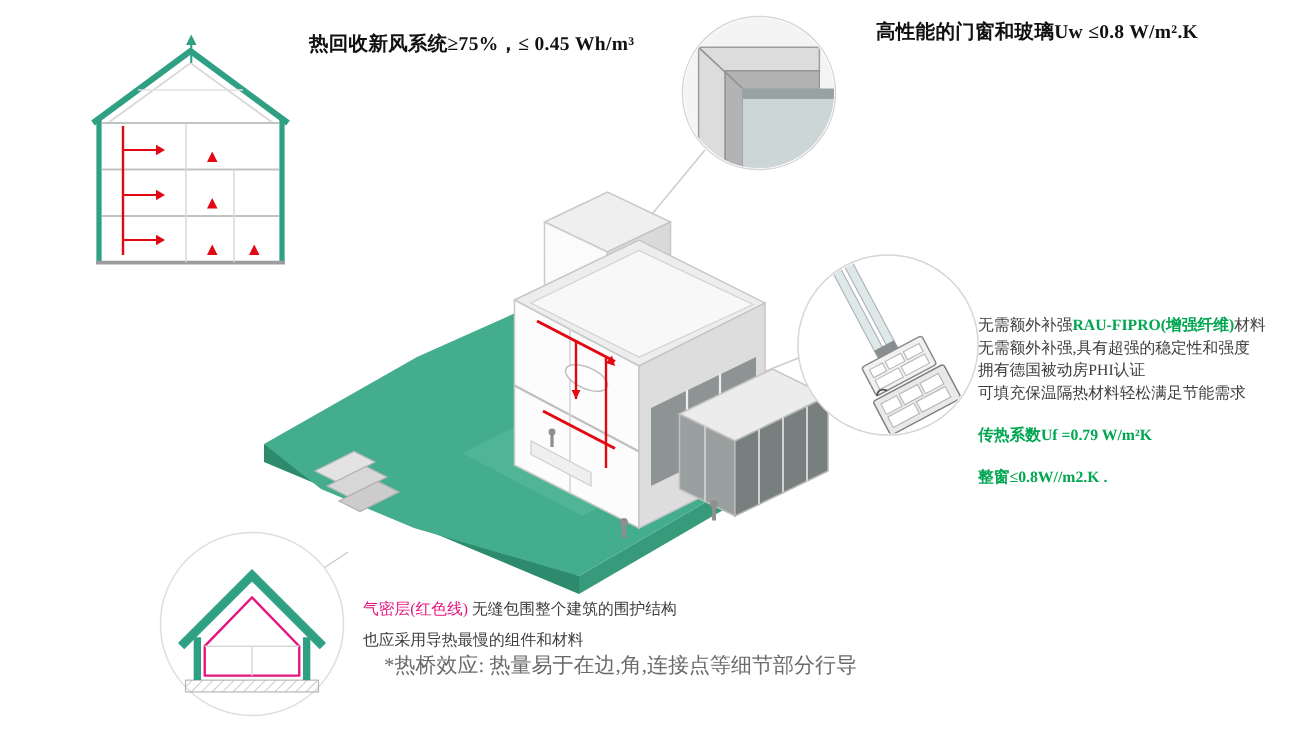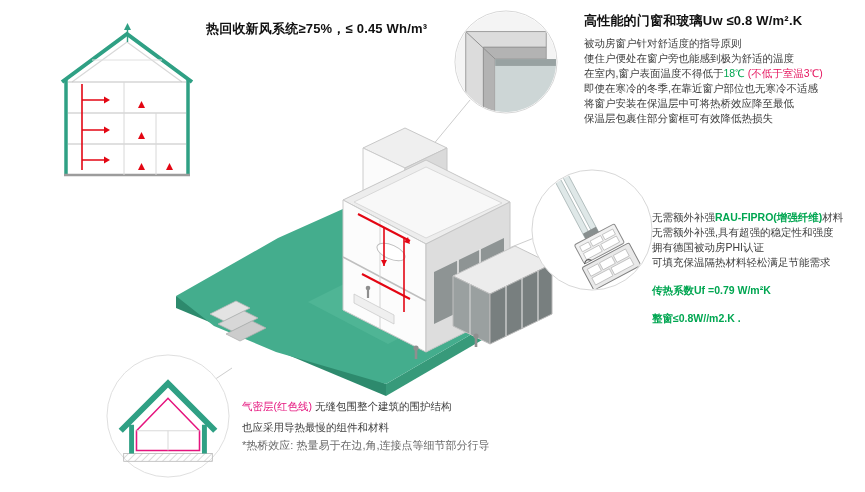--- a/index.html
+++ b/index.html
@@ -1,29 +1,29 @@
 <!DOCTYPE html>
 <html><head>
 <meta charset="utf-8">
 <style>
   * { margin:0; padding:0; box-sizing:border-box; }
   html,body { background:#ffffff; }
   .canvas {
     position:relative; width:865px; height:492px; background:#ffffff;
-    overflow:hidden; font-family:Liberation Sans, sans-serif;border-radius:22px;
+    overflow:hidden; font-family:Liberation Serif, serif;border-radius:22px;
   }
   .abs { position:absolute; }
   .title { font-size:13px; font-weight:700; color:#111111; letter-spacing:0.2px; white-space:nowrap; }
   .body-line { font-size:10.5px; line-height:15px; color:#3d3d3d; white-space:nowrap; }
   .accent-green { color:#00a651; font-weight:700;margin-top:13px; }
   .green-label { color:#00a651; }
   .magenta-label { color:#e5147e; }
   .red-inline { color:#e5145e; }
   .teal-inline { color:#00a651; }
-  .footnote { font-size:11px; line-height:12px; color:#6a6a6a; margin-top:4px; white-space:nowrap; }
+  .footnote { font-size:14px; line-height:12px; color:#6a6a6a; margin-top:4px; white-space:nowrap;margin-left:14px; }
   .gap-sm { height:6px; }
   svg { display:block; }
 </style>
 </head>
 <body>
 
 <div class="canvas">
 
   <svg class="abs" style="left:0;top:0;" width="865" height="492" aria-hidden="true">
     <line x1="470" y1="100" x2="432" y2="146" stroke="#cdcdcd" stroke-width="1"></line>
@@ -172,28 +172,20 @@
     <line x1="33" y1="80" x2="97" y2="80" stroke="#d8d8d8" stroke-width="1"></line>
     <line x1="65" y1="80" x2="65" y2="100" stroke="#d8d8d8" stroke-width="1"></line>
   </svg>
 
   <div class="abs" style="left:206px;top:20px;width:270px;">
     <div class="title">热回收新风系统≥75%，≤ 0.45 Wh/m³</div>
   </div>
 
   <div class="abs" style="left:584px;top:12px;width:278px;">
     <div class="title">高性能的门窗和玻璃Uw ≤0.8 W/m².K</div>
-    <div style="margin-top:6px;">
-      <div class="body-line">被动房窗户针对舒适度的指导原则</div>
-      <div class="body-line">使住户便处在窗户旁也能感到极为舒适的温度</div>
-      <div class="body-line"><span>在室内,窗户表面温度不得低于</span><span class="teal-inline">18℃</span><span class="red-inline"> (不低于室温3℃)</span></div>
-      <div class="body-line">即使在寒冷的冬季,在靠近窗户部位也无寒冷不适感</div>
-      <div class="body-line">将窗户安装在保温层中可将热桥效应降至最低</div>
-      <div class="body-line">保温层包裹住部分窗框可有效降低热损失</div>
-    </div>
   </div>
 
   <div class="abs" style="left:652px;top:210px;width:213px;">
     <div class="body-line"><span>无需额外补强</span><span class="accent-green">RAU-FIPRO(增强纤维)</span><span>材料</span></div>
     <div class="body-line">无需额外补强,具有超强的稳定性和强度</div>
     <div class="body-line">拥有德国被动房PHI认证</div>
     <div class="body-line">可填充保温隔热材料轻松满足节能需求</div>
     <div class="body-line accent-green">传热系数Uf =0.79 W/m²K</div>
     <div class="body-line accent-green">整窗≤0.8W//m2.K .</div>
   </div>

